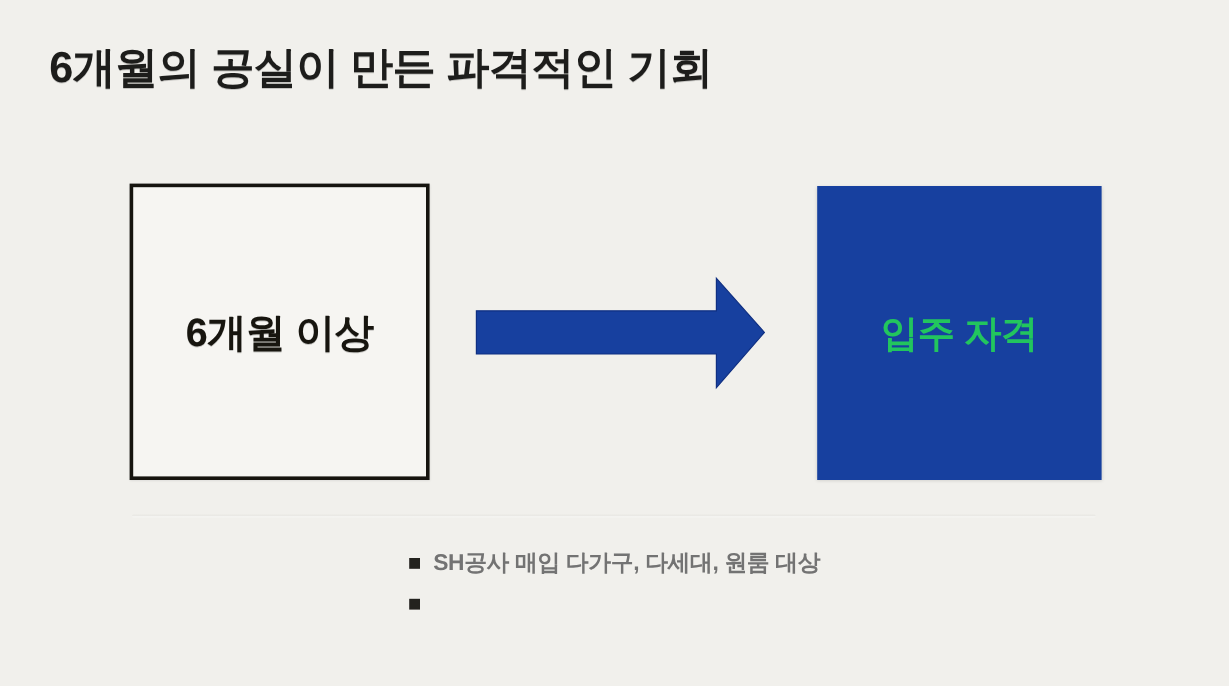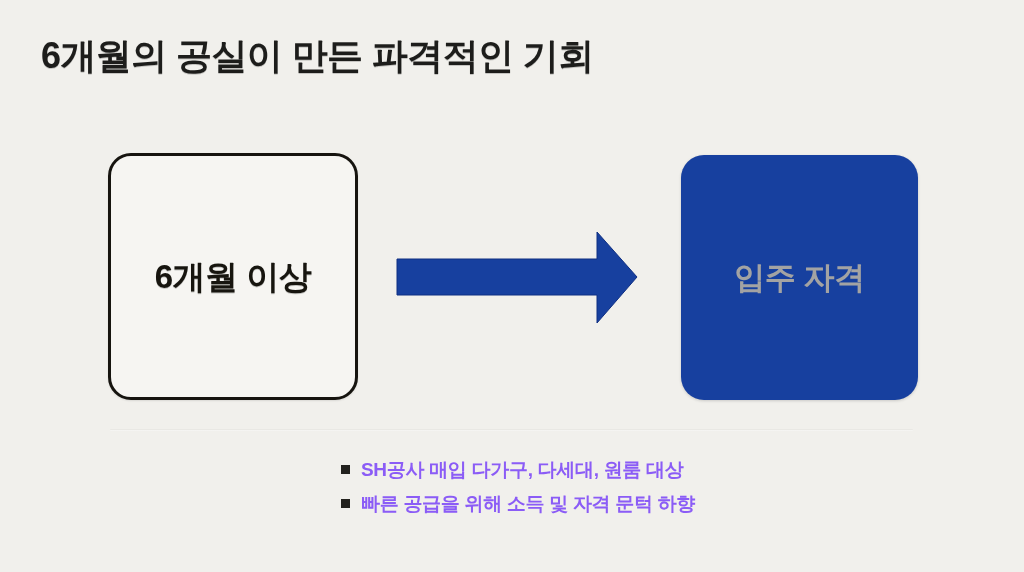--- a/index.html
+++ b/index.html
@@ -47,21 +47,20 @@
   }
 
   .box {
     position: absolute;
     display: flex;
     flex-direction: column;
     align-items: center;
     justify-content: center;
     box-sizing: border-box;
     text-align: right;
-    border-radius: 23px;
   }
 
   .box-left {
     left: 108px;
     top: 153px;
     width: 250px;
     height: 247px;
     background: #f6f5f2;
     border: 3px solid #16140f;
     box-shadow: 0 1px 2px rgba(0,0,0,0.10);
@@ -81,21 +80,21 @@
     width: 237px;
     height: 245px;
     background: #17409f;
     border: 0;
     box-shadow: 0 1px 3px rgba(0,0,0,0.16);
   }
   .box-right .box-line {
     font-size: 31px;
     line-height: 45px;
     font-weight: 700;
-    color: #a3a3a3;
+    color: #22c55e;
     letter-spacing: -0.4px;
   }
 
   
   .arrow {
     position: absolute;
     left: 392px;
     top: 225px;
     width: 250px;
     height: 105px;
@@ -129,21 +128,21 @@
     width: 9px;
     height: 9px;
     background: #23221e;
     margin-top: 8px;
     margin-right: 11px;
   }
   .bullet-text {
     font-size: 19px;
     line-height: 26px;
     font-weight: 700;
-    color: #8b5cf6;
+    color: #737373;
     letter-spacing: -0.3px;
     white-space: nowrap;
   }
 </style>
 </head>
 <body>
 
 <div class="slide">
 
   <div class="slide-title">6개월의 공실이 만든 파격적인 기회</div>
@@ -170,18 +169,17 @@
 
   <div class="bullets">
 
     <div class="bullet-item">
       <span class="bullet-marker"></span>
       <span class="bullet-text">SH공사 매입 다가구, 다세대, 원룸 대상</span>
     </div>
 
     <div class="bullet-item">
       <span class="bullet-marker"></span>
-      <span class="bullet-text">빠른 공급을 위해 소득 및 자격 문턱 하향</span>
     </div>
 
   </div>
 
 </div>
 
 </body></html>

